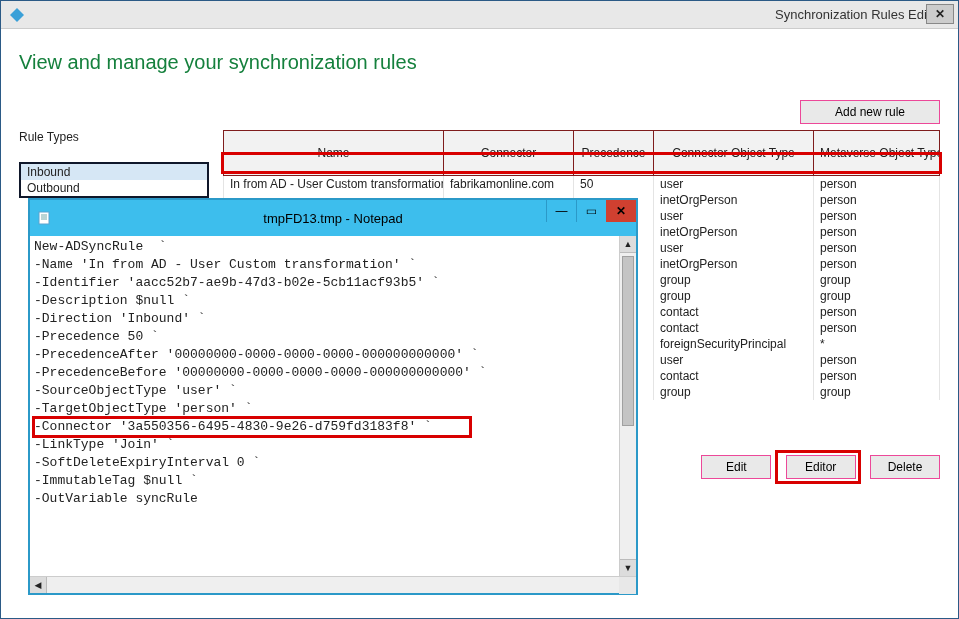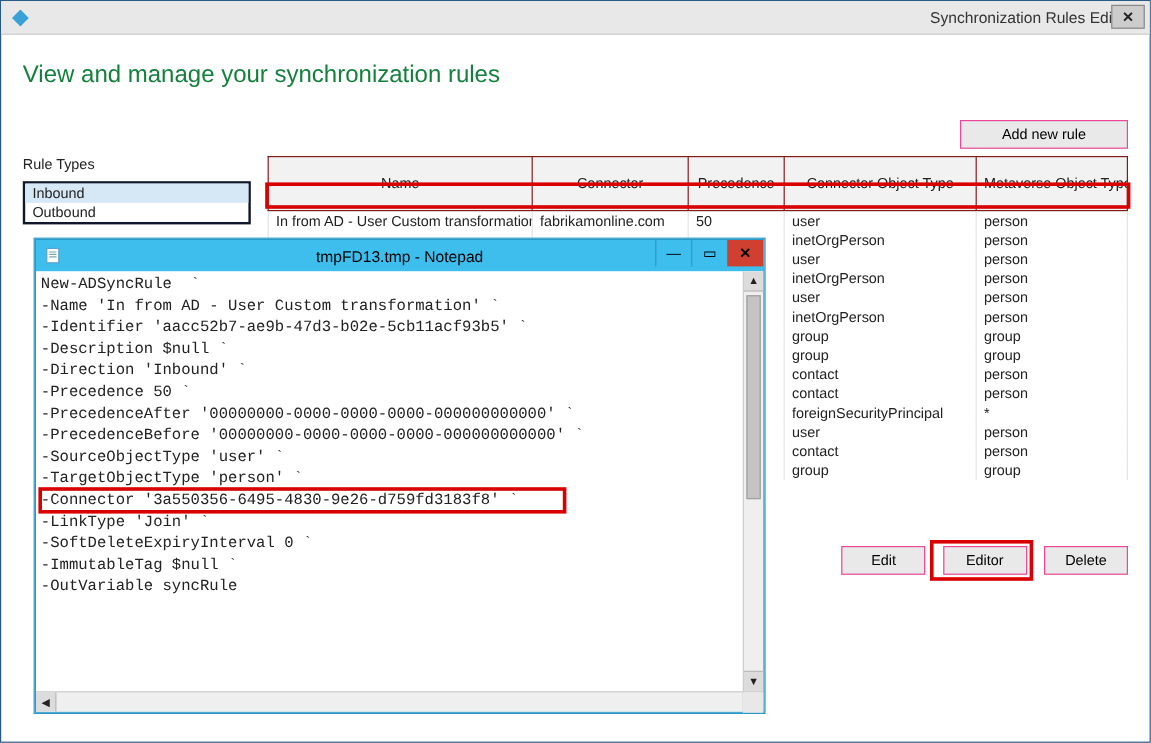--- a/index.html
+++ b/index.html
@@ -66,21 +66,21 @@
     padding:4px 14px;
     cursor:pointer;
   }
   button.win.wide { width:140px; }
   button.win.bottom { width:70px; }
 
   .layout {
     display:flex; gap:14px;
   }
   .rule-types { flex:0 0 190px; }
-  .rule-types-label { font-size:12px; margin-bottom:7px; }
+  .rule-types-label { font-size:12px; margin-bottom:18px; }
   .rule-types-list {
     border:2px solid #0f172a;
     background:#fff;
   }
   .rule-types-list div {
     padding:1px 6px;
     cursor:default;
   }
   .rule-types-list div.selected { background:#d6e7f5; }
 
@@ -123,21 +123,21 @@
     position:absolute;
     left:28px; top:198px;
     width:608px; height:395px;
     border:1px solid #2b99c8;
     background:#fff;
     box-shadow:0 0 0 1px #2b99c8;
     display:flex; flex-direction:column;
   }
   .np-titlebar {
     background:#3dbeed;
-    height:26px;
+    height:36px;
     display:flex; align-items:center;
     position:relative;
   }
   .np-titlebar .np-icon {
     margin-left:6px; width:16px;height:16px;
     display:flex;align-items:center;justify-content:center;
   }
   .np-titlebar .np-title {
     position:absolute; left:0; right:0; text-align:center;
     font-size:13px; color:#000; pointer-events:none;

